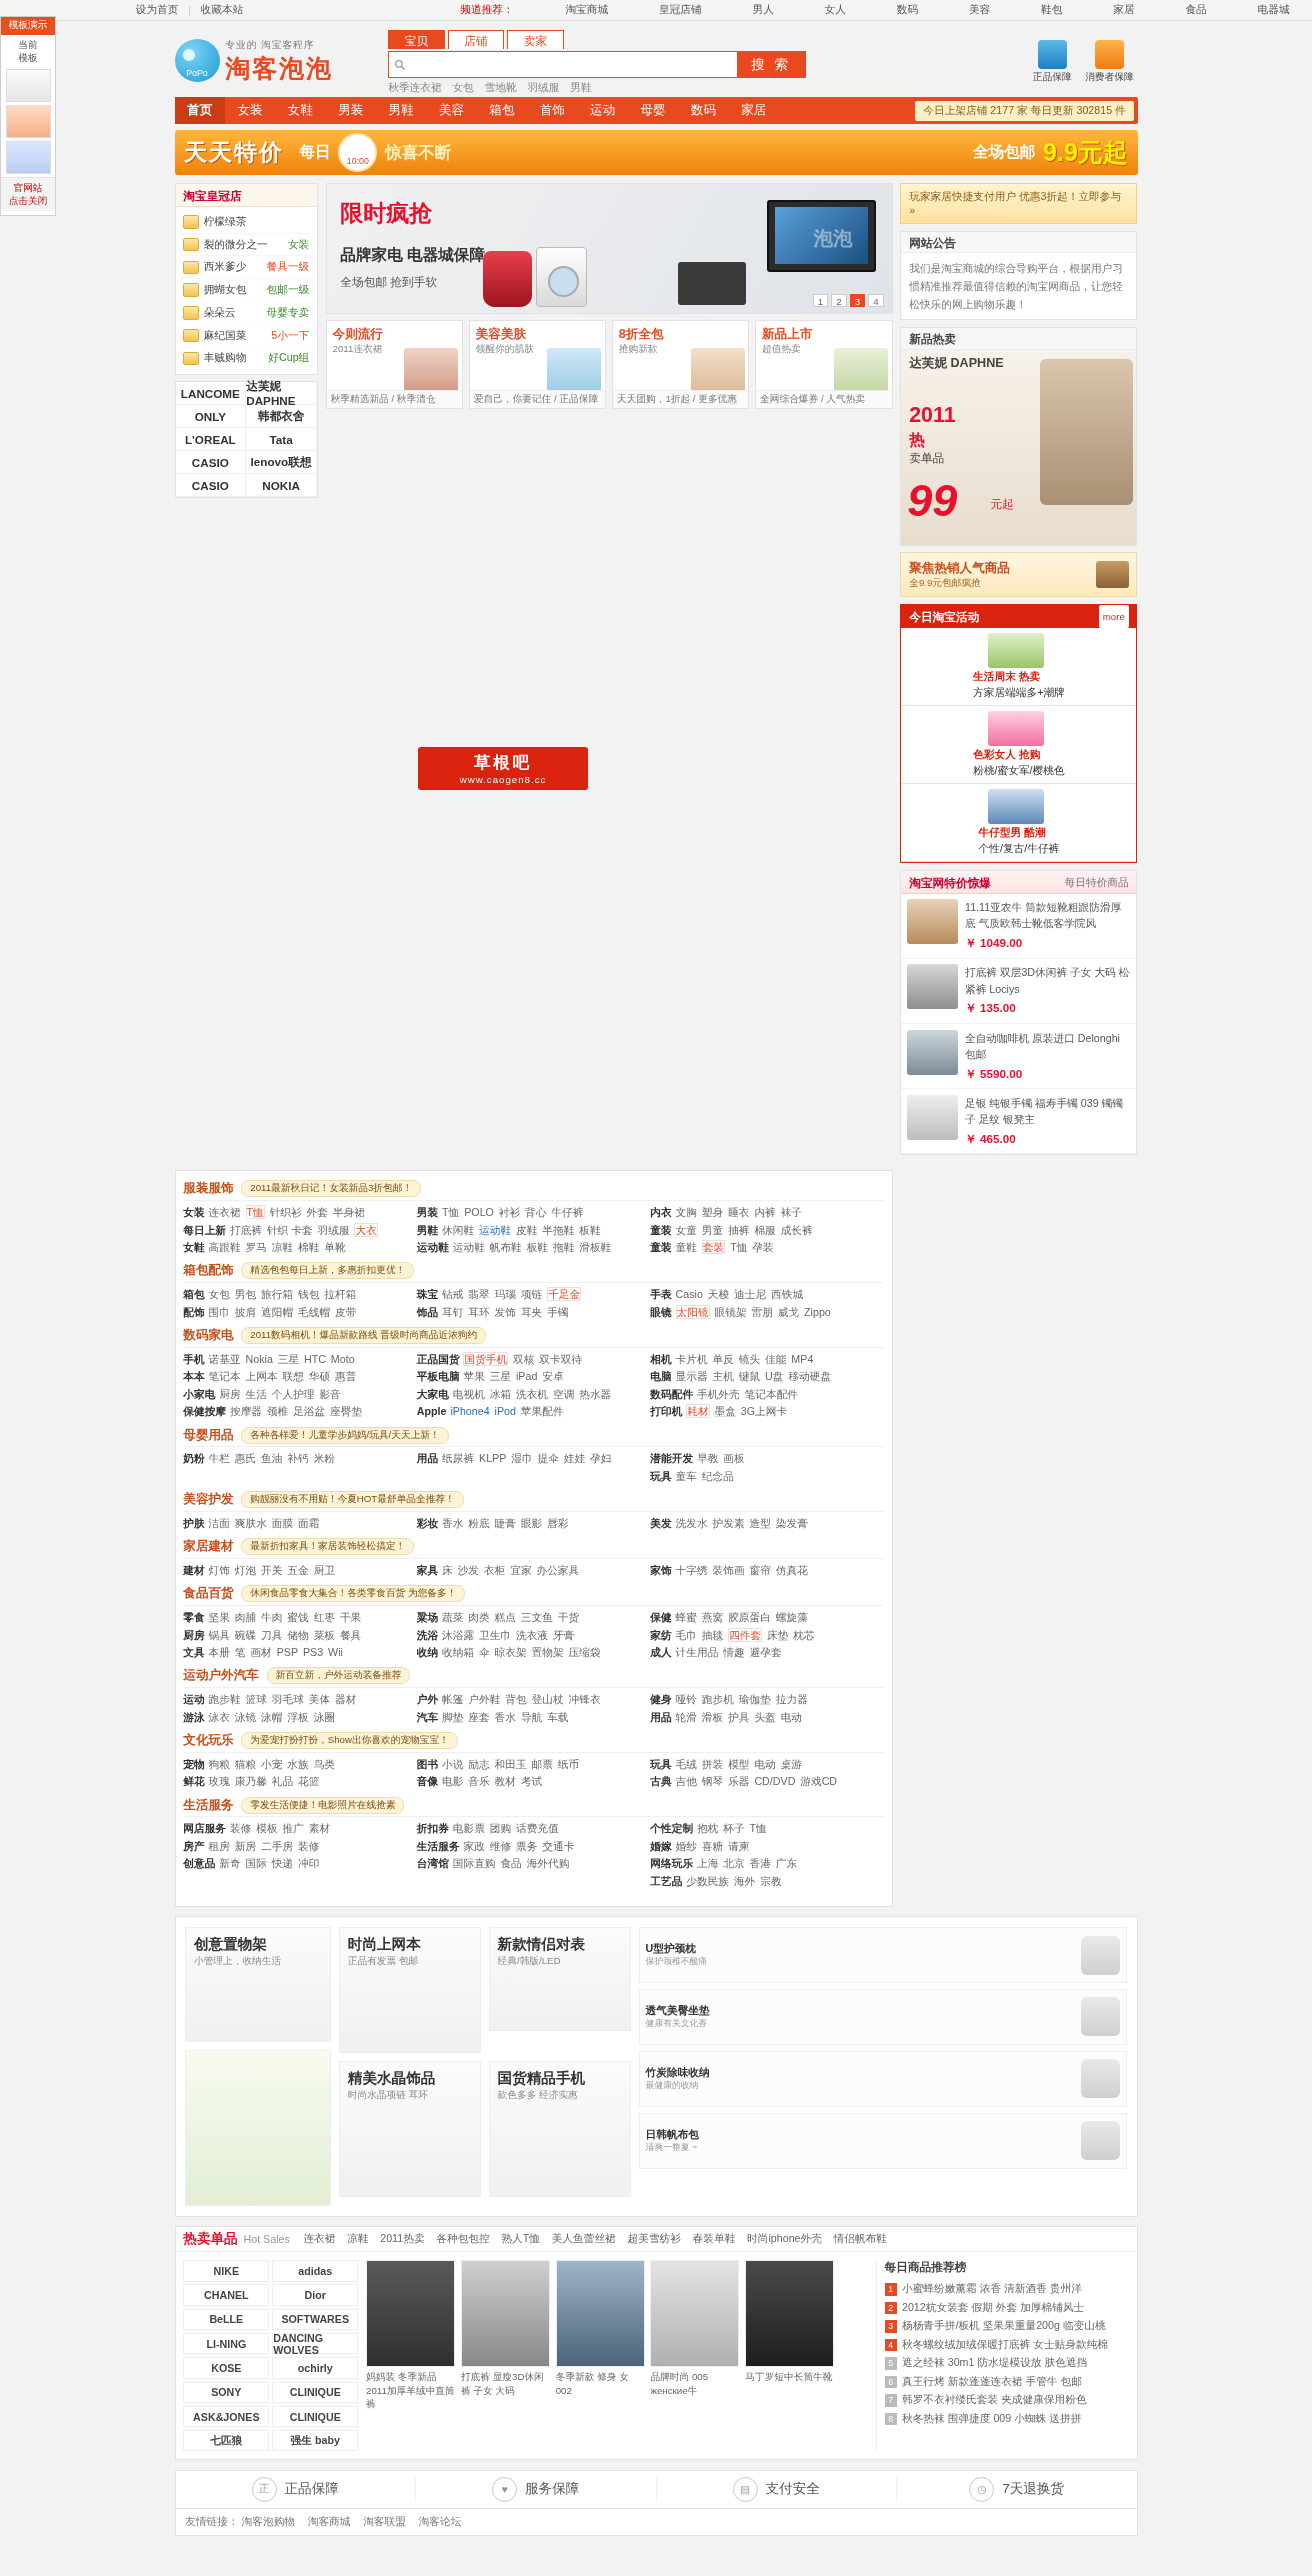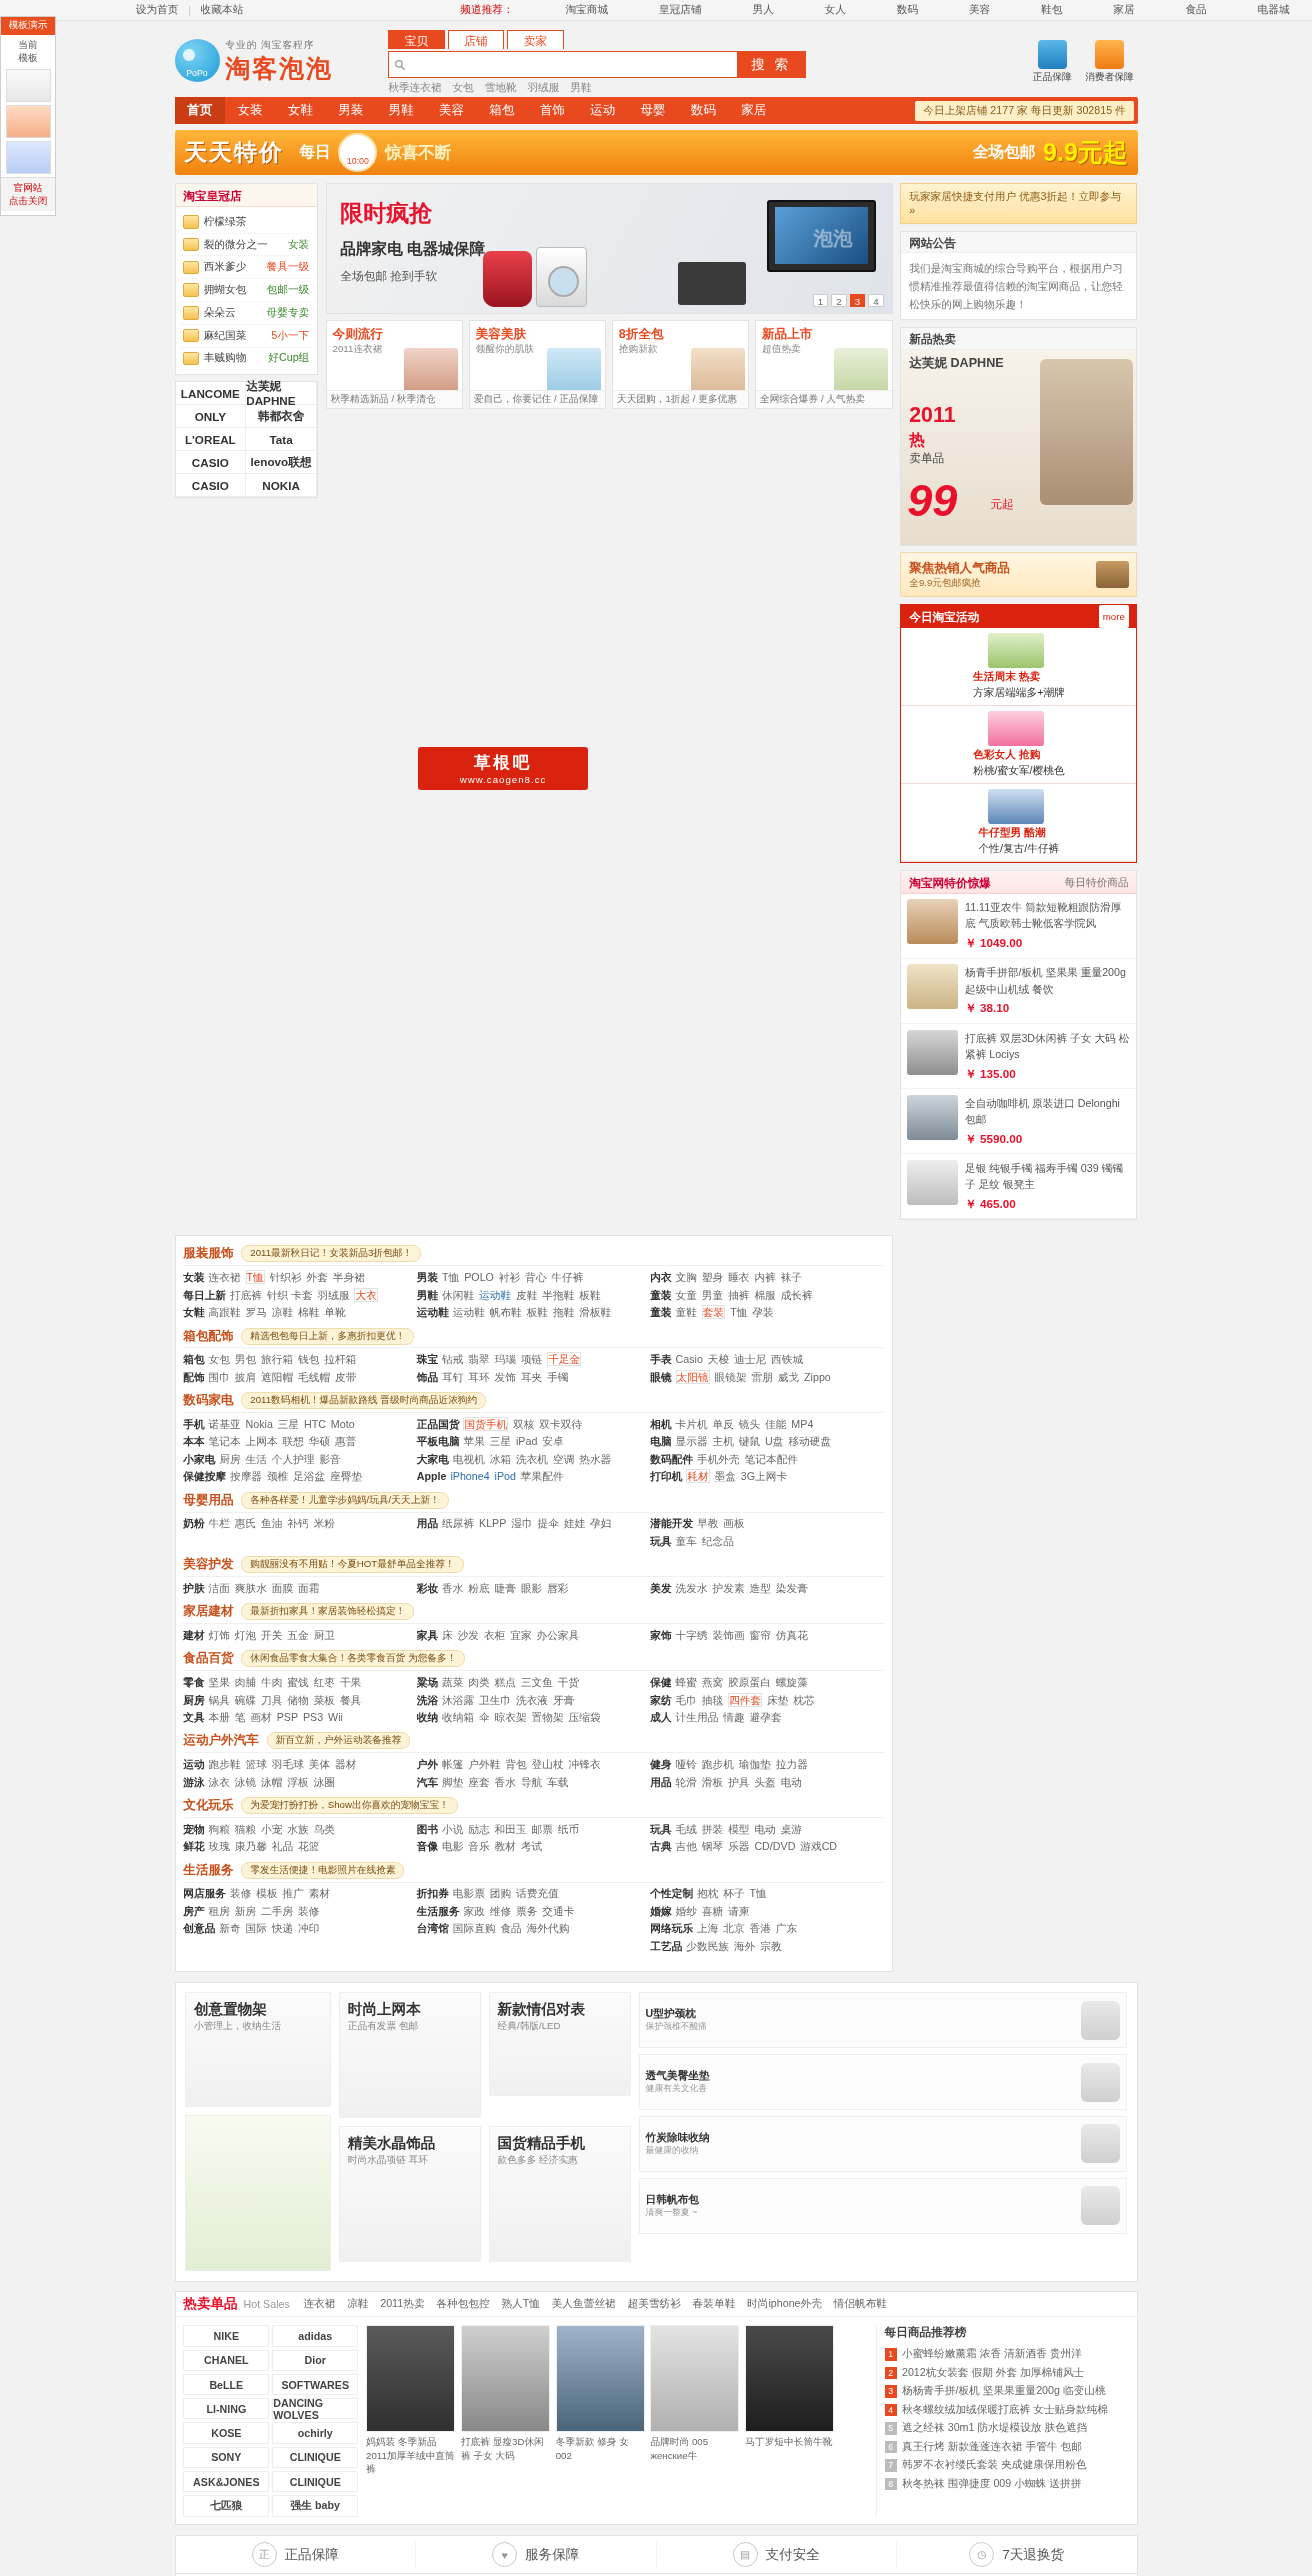--- a/index.html
+++ b/index.html
@@ -91,21 +91,21 @@
   .shop-row { display:flex; align-items:center; font-size:10.7px; padding:3.9px 1.9px; border-bottom:1px dotted #eee; }
   .shop-row .ico { width:15.6px; height:13.6px; margin-right:4.9px; background:linear-gradient(180deg,#ffe7a8,#f5c24f); border:1px solid #e0a93a; border-radius:1.9px; }
   .shop-row .nm { color:#444; flex:1; }
   .shop-row .tag { color:#e8491f; }
   .shop-row .tag.g { color:#3a8a2a; }
 
   
   .cbanner { height:131px; background:linear-gradient(120deg,#f1f1f1,#dfe4ea); border:1px solid #e2e2e2; position:relative; overflow:hidden; }
   .cbanner .cb-txt { position:absolute; left:13.6px; top:13.6px; }
   .cbanner .cb-t1 { font-size:23px; font-weight:bold; color:#e8102a; }
-  .cbanner .cb-t2 { font-size:15.6px; font-weight:bold; color:#333; margin-top:10px;text-align:right; }
+  .cbanner .cb-t2 { font-size:15.6px; font-weight:bold; color:#333; margin-top:16px;text-align:right; }
   .cbanner .cb-t3 { font-size:11.7px; color:#555; margin-top:9.7px; }
   .cbanner .tv { position:absolute; right:15.6px; top:15.6px; width:109px; height:72px; background:#2b2b2b; border-radius:2.9px; border:2.9px solid #111; }
   .cbanner .tv:after { content:""; position:absolute; left:5.8px; top:5.8px; right:5.8px; bottom:5.8px; background:linear-gradient(135deg,#5aa0d8,#1a4f82); }
   .cbanner .kettle { position:absolute; left:156px; bottom:5.8px; width:49px; height:56px; background:linear-gradient(180deg,#e8404a,#9b1420); border-radius:7.8px 7.8px 11.7px 11.7px; }
   .cbanner .wash { position:absolute; left:209px; bottom:5.8px; width:51px; height:60px; background:linear-gradient(180deg,#fff,#d9d9d9); border:1px solid #bbb; border-radius:3.9px; }
   .cbanner .wash:after { content:""; position:absolute; left:11.7px; top:17.5px; width:27px; height:27px; border-radius:50%; background:#c8dff0; border:2.9px solid #aaa; }
   .cbanner .lap { position:absolute; right:146px; bottom:7.8px; width:68px; height:43px; background:#3a3a3a; border-radius:2.9px; }
   .cbanner .pager { position:absolute; right:7.8px; bottom:5.8px; display:flex; gap:2.9px; }
   .cbanner .pager i { width:15.6px; height:13.6px; line-height:13.6px; text-align:center; font-style:normal; font-size:9.7px; background:#fff; border:1px solid #ccc; color:#666; }
   .cbanner .pager i.on { background:#e8491f; color:#fff; border-color:#e8491f; }
@@ -482,24 +482,20 @@
         </div>
 
         <div class="rb">
           <div class="rt-hd">
             <span>淘宝网特价惊爆</span>
             <span class="rt-r">每日特价商品</span>
           </div>
           <div class="rt-item">
             <div class="ri" style="background:linear-gradient(180deg,#e8d2b8,#b98b5a)"></div>
             <div class="rtx"><span>11.11亚农牛 筒款短靴粗跟防滑厚底 气质欧韩士靴低客学院风</span><div class="rp">￥ 1049.00</div></div>
-          </div>
-          <div class="rt-item">
-            <div class="ri" style="background:linear-gradient(180deg,#f0e3c8,#cbb383)"></div>
-            <div class="rtx"><span>杨青手拼部/板机 坚果果 重量200g 起级中山机绒 餐饮</span><div class="rp">￥ 38.10</div></div>
           </div>
           <div class="rt-item">
             <div class="ri" style="background:linear-gradient(180deg,#d7d7d7,#8e8e8e)"></div>
             <div class="rtx"><span>打底裤 双层3D休闲裤 子女 大码 松紧裤 Lociys</span><div class="rp">￥ 135.00</div></div>
           </div>
           <div class="rt-item">
             <div class="ri" style="background:linear-gradient(180deg,#cdd6dd,#7d8b96)"></div>
             <div class="rtx"><span>全自动咖啡机 原装进口 Delonghi 包邮</span><div class="rp">￥ 5590.00</div></div>
           </div>
           <div class="rt-item">

